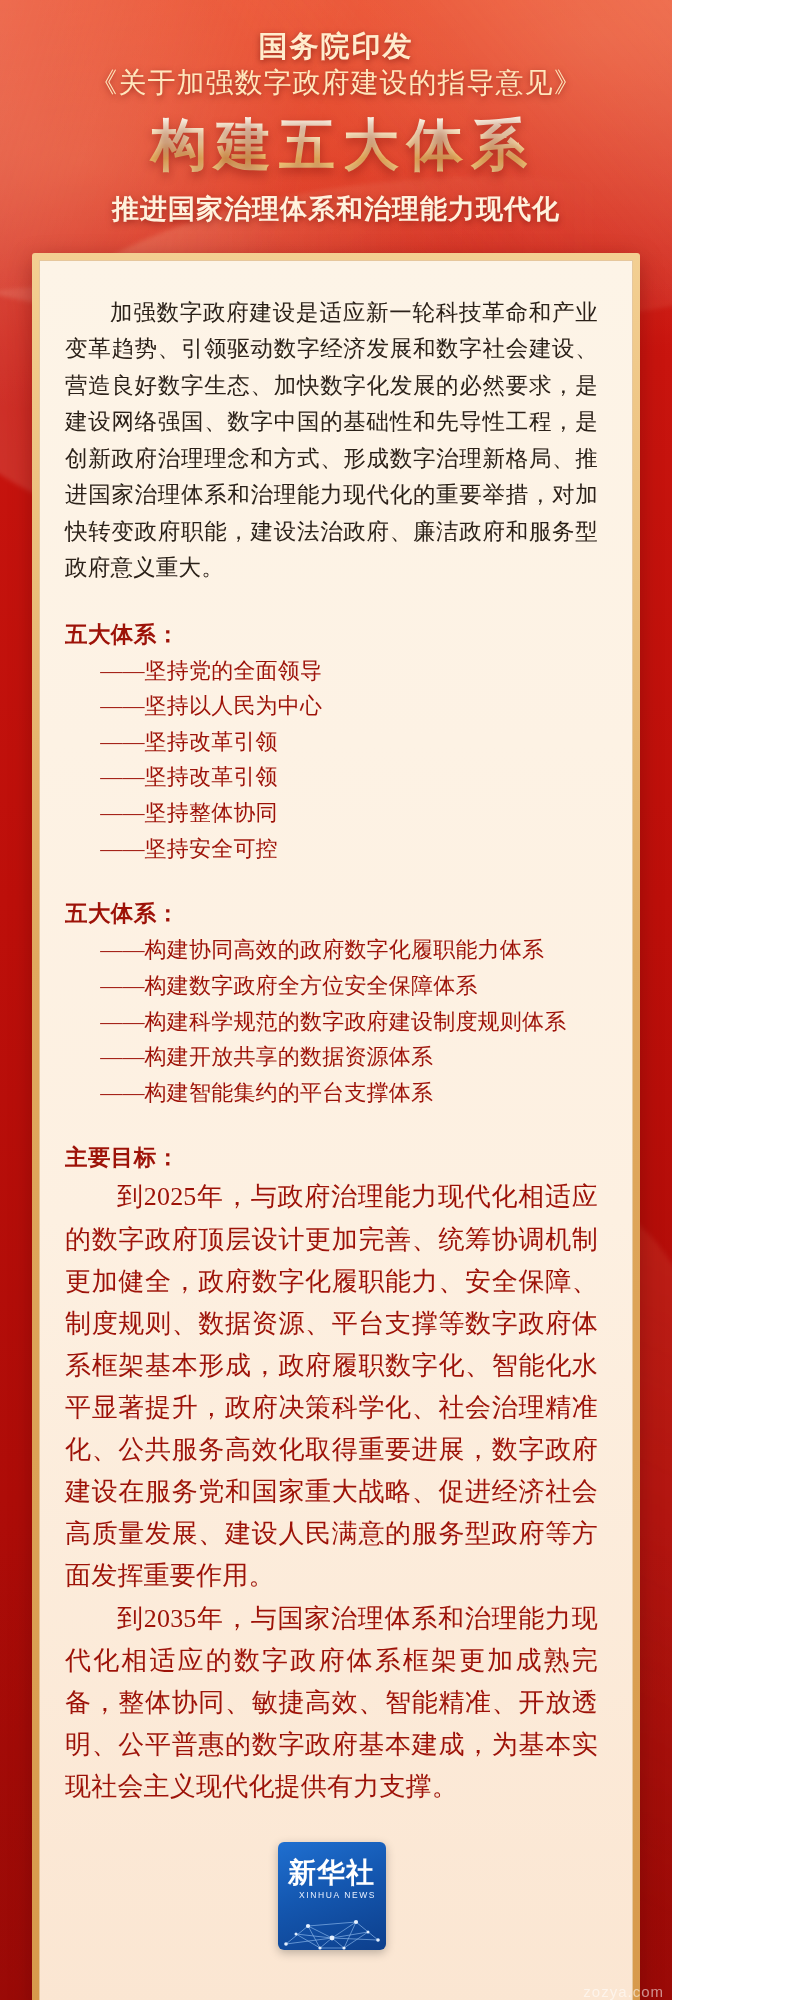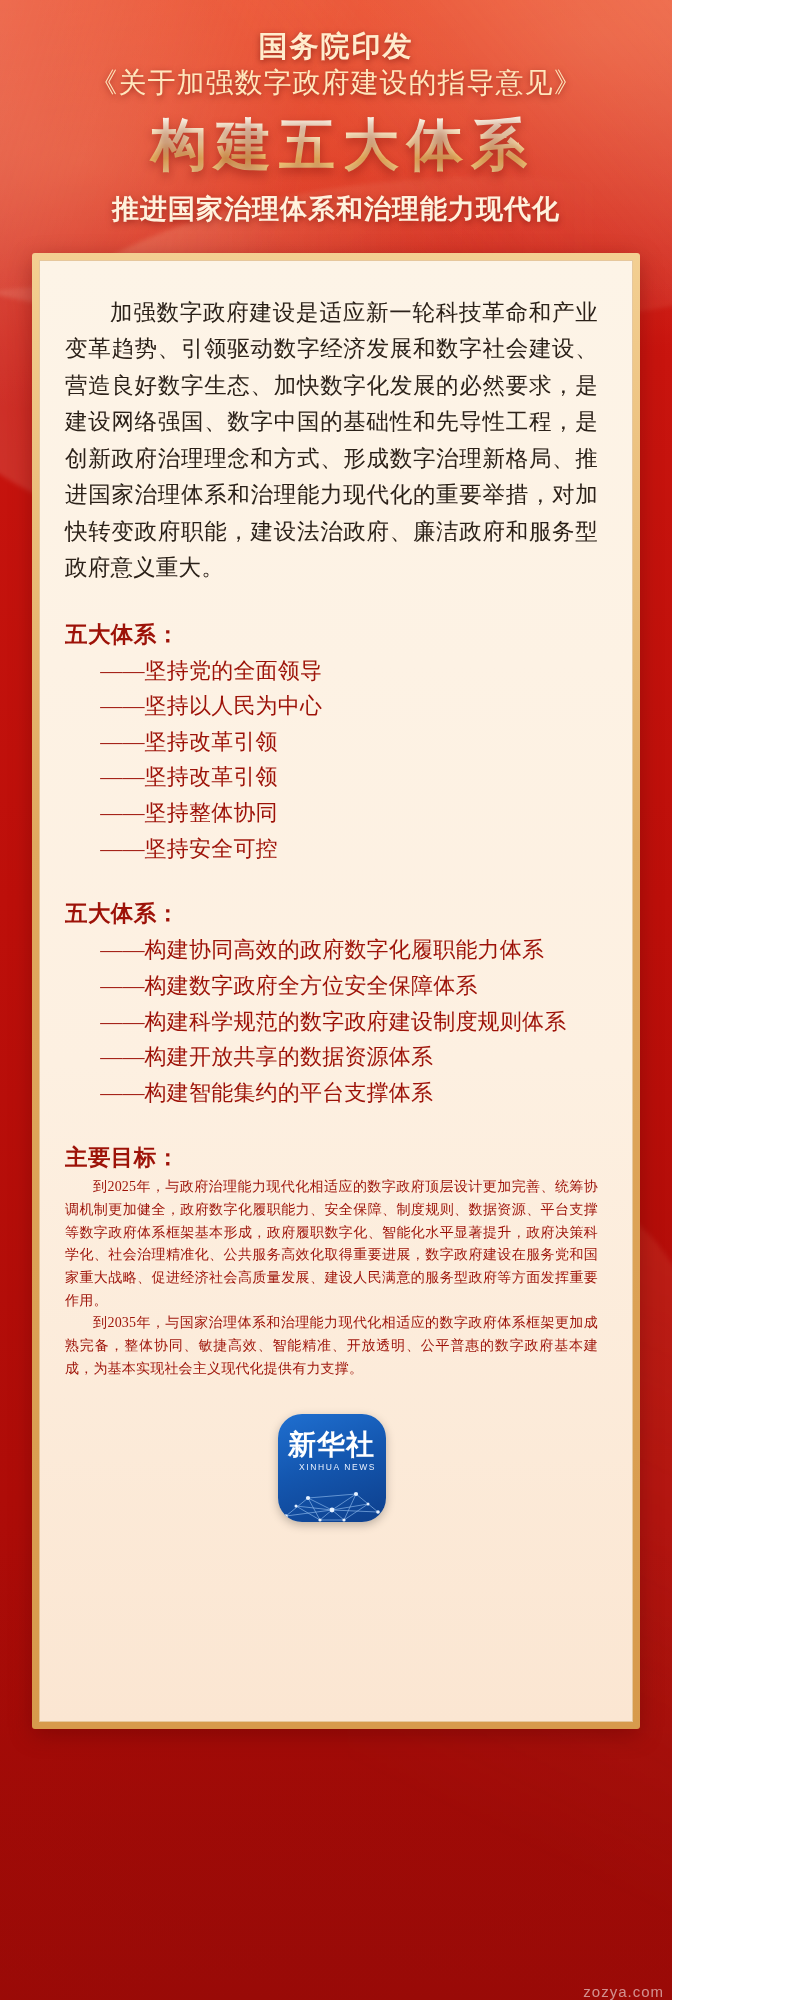--- a/index.html
+++ b/index.html
@@ -142,37 +142,37 @@
   }
   .bullet {
     color: #9d1208;
     font-size: 22px;
     line-height: 1.62;
     padding-left: 1.6em;
     letter-spacing: 0.2px;
   }
   .goal-para {
     color: #9d1208;
-    font-size: 14px;
+    font-size: 26px;
     line-height: 1.62;
     text-align: justify;
     text-indent: 2em;
     letter-spacing: 0.2px;
   }
 
   
   .logo-wrap {
     margin: 34px auto 10px auto;
     width: 108px;
     text-align: center;
   }
   .logo-box {
     width: 108px;
     height: 108px;
-    border-radius: 24px;
+    border-radius: 6px;
     background: linear-gradient(160deg, #1f6fd0 0%, #1457b0 45%, #0d3f8c 100%);
     position: relative;
     overflow: hidden;
     box-shadow: 0 3px 10px rgba(0,0,0,0.25);
   }
   .logo-cn {
     position: absolute;
     top: 12px; left: 0; right: 0;
     text-align: center;
     color: #ffffff;

